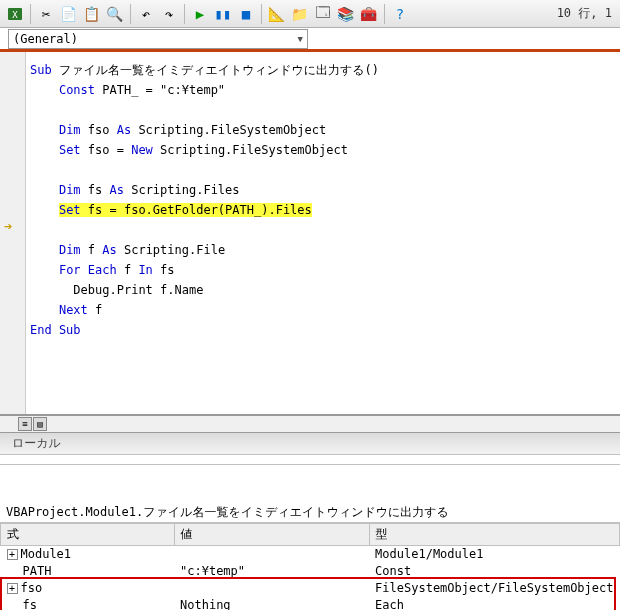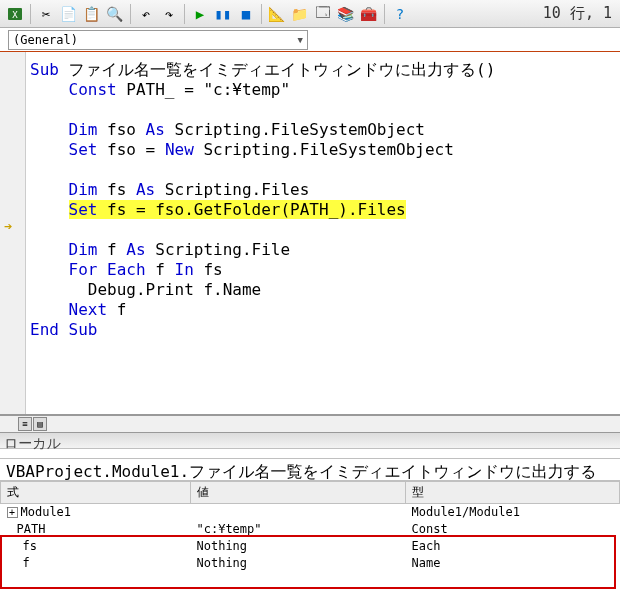--- a/index.html
+++ b/index.html
@@ -27,26 +27,26 @@
     display: flex;
     align-items: center;
     justify-content: center;
     font-size: 14px;
     border-radius: 2px;
   }
   .tsep { width: 1px; height: 20px; background: #b8b8b8; margin: 0 3px; }
   .line-indicator {
     margin-left: auto;
     padding: 0 4px;
-    font-size: 15px;
+    font-size: 12px;
     color: #333;
   }
   .dropdown-row {
     height: 24px;
-    border-bottom: 1px solid #c2410c;
+    border-bottom: 3px solid #c2410c;
     padding: 2px 8px;
     display: flex;
     align-items: center;
   }
   .dropdown {
     border: 1px solid #999;
     background: #fff;
     height: 20px;
     font-size: 12px;
     padding: 1px 4px;
@@ -74,21 +74,21 @@
     position: absolute;
     top: 166px;
     left: 4px;
     color: #caa000;
     font-size: 14px;
   }
   .code {
     flex: 1;
     padding: 8px 4px;
     font-family: "Consolas", "MS Gothic", monospace;
-    font-size: 16px;
+    font-size: 12px;
     line-height: 20px;
     white-space: pre;
     overflow: hidden;
   }
   .kw { color: #0000d0; }
   .hl { background: #ffff40; }
   .splitter-grip {
     height: 18px;
     background: #f0f0f0;
     border-top: 1px solid #999;
@@ -103,33 +103,34 @@
     height: 14px;
     border: 1px solid #888;
     background: #ddd;
     font-size: 9px;
     display: flex;
     align-items: center;
     justify-content: center;
     margin-right: 1px;
   }
   .panel-title {
-    height: 16px;
+    height: 22px;
     background: linear-gradient(#dcdcdc, #f3f3f3);
     border-bottom: 1px solid #c0c0c0;
-    padding: 2px 4px;
-    font-size: 14px;
+    padding: 2px 12px;
+    font-size: 12px;
     color: #444;
   }
   .context-row {
     height: 22px;
     border-bottom: 1px solid #c0c0c0;
     padding: 3px 6px;
-    font-size: 16px;
-    background: #fff;
+    font-size: 12px;
+    background: #fff;
+    margin-top: 36px;
   }
   .locals-table {
     width: 100%;
     border-collapse: collapse;
     font-size: 12px;
   }
   .locals-table th {
     text-align: left;
     background: #eee;
     border: 1px solid #c0c0c0;
@@ -244,23 +245,28 @@
         <th>型</th>
       </tr>
     </thead>
     <tbody>
       <tr>
         <td><span class="tree-toggle">+</span><span>Module1</span></td>
         <td></td>
         <td>Module1/Module1</td>
       </tr>
       <tr>
-        <td style="padding-left:16px;"><span>PATH_</span></td>
+        <td style="padding-left:22px;"><span>PATH_</span></td>
         <td>"c:¥temp"</td>
         <td>Const</td>
+      </tr>
+      <tr>
+        <td><span class="tree-toggle">+</span><span>fso</span></td>
+        <td></td>
+        <td>FileSystemObject/FileSystemObject</td>
       </tr>
       <tr>
         <td style="padding-left:22px;"><span>fs</span></td>
         <td>Nothing</td>
         <td>Each</td>
       </tr>
       <tr>
         <td style="padding-left:22px;"><span>f</span></td>
         <td>Nothing</td>
         <td>Name</td>

